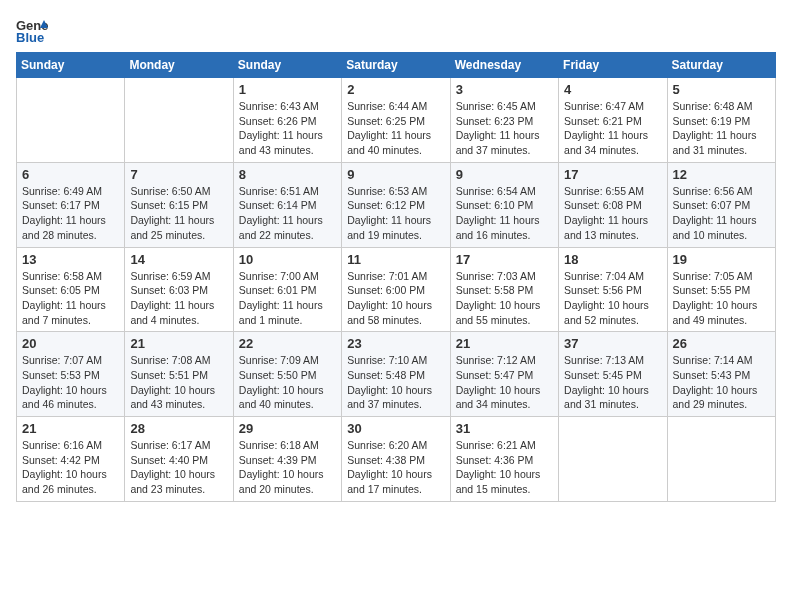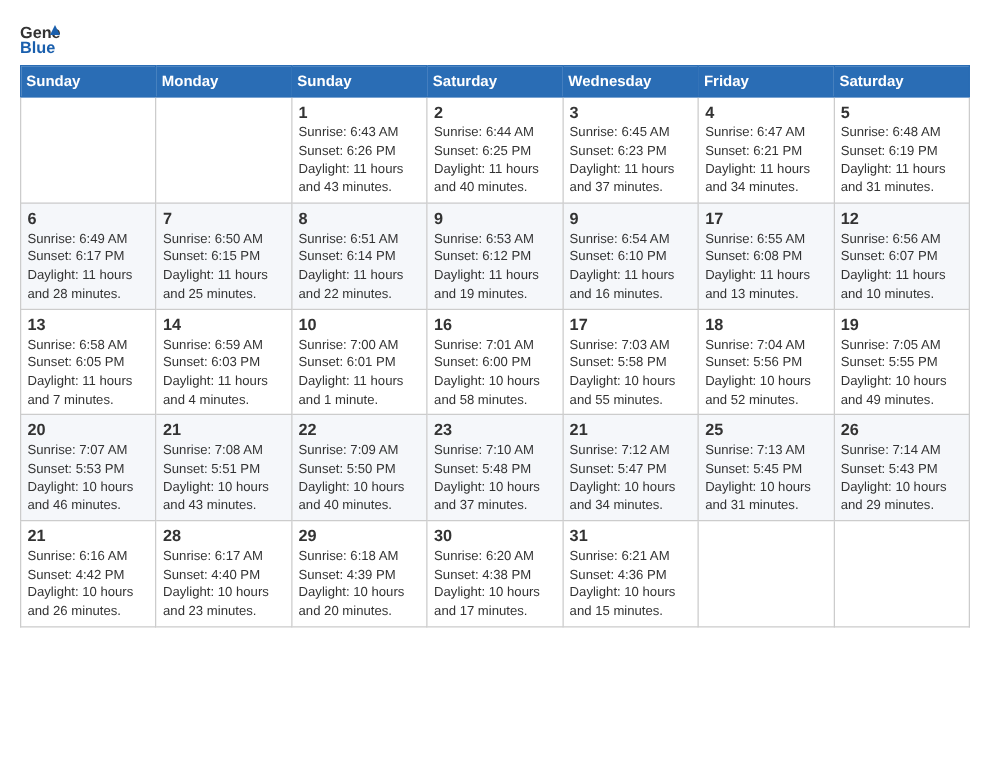--- a/index.html
+++ b/index.html
@@ -168,21 +168,21 @@
         </td>
         <td>
           <div class="day-number">14</div>
           <div class="day-info">Sunrise: 6:59 AM<br>Sunset: 6:03 PM<br>Daylight: 11 hours and 4 minutes.</div>
         </td>
         <td>
           <div class="day-number">10</div>
           <div class="day-info">Sunrise: 7:00 AM<br>Sunset: 6:01 PM<br>Daylight: 11 hours and 1 minute.</div>
         </td>
         <td>
-          <div class="day-number">16</div>
+          <div class="day-number">11</div>
           <div class="day-info">Sunrise: 7:01 AM<br>Sunset: 6:00 PM<br>Daylight: 10 hours and 58 minutes.</div>
         </td>
         <td>
           <div class="day-number">17</div>
           <div class="day-info">Sunrise: 7:03 AM<br>Sunset: 5:58 PM<br>Daylight: 10 hours and 55 minutes.</div>
         </td>
         <td>
           <div class="day-number">18</div>
           <div class="day-info">Sunrise: 7:04 AM<br>Sunset: 5:56 PM<br>Daylight: 10 hours and 52 minutes.</div>
         </td>
@@ -206,21 +206,21 @@
         </td>
         <td>
           <div class="day-number">23</div>
           <div class="day-info">Sunrise: 7:10 AM<br>Sunset: 5:48 PM<br>Daylight: 10 hours and 37 minutes.</div>
         </td>
         <td>
           <div class="day-number">21</div>
           <div class="day-info">Sunrise: 7:12 AM<br>Sunset: 5:47 PM<br>Daylight: 10 hours and 34 minutes.</div>
         </td>
         <td>
-          <div class="day-number">25</div>
+          <div class="day-number">37</div>
           <div class="day-info">Sunrise: 7:13 AM<br>Sunset: 5:45 PM<br>Daylight: 10 hours and 31 minutes.</div>
         </td>
         <td>
           <div class="day-number">26</div>
           <div class="day-info">Sunrise: 7:14 AM<br>Sunset: 5:43 PM<br>Daylight: 10 hours and 29 minutes.</div>
         </td>
       </tr>
       <tr>
         <td>
           <div class="day-number">21</div>

